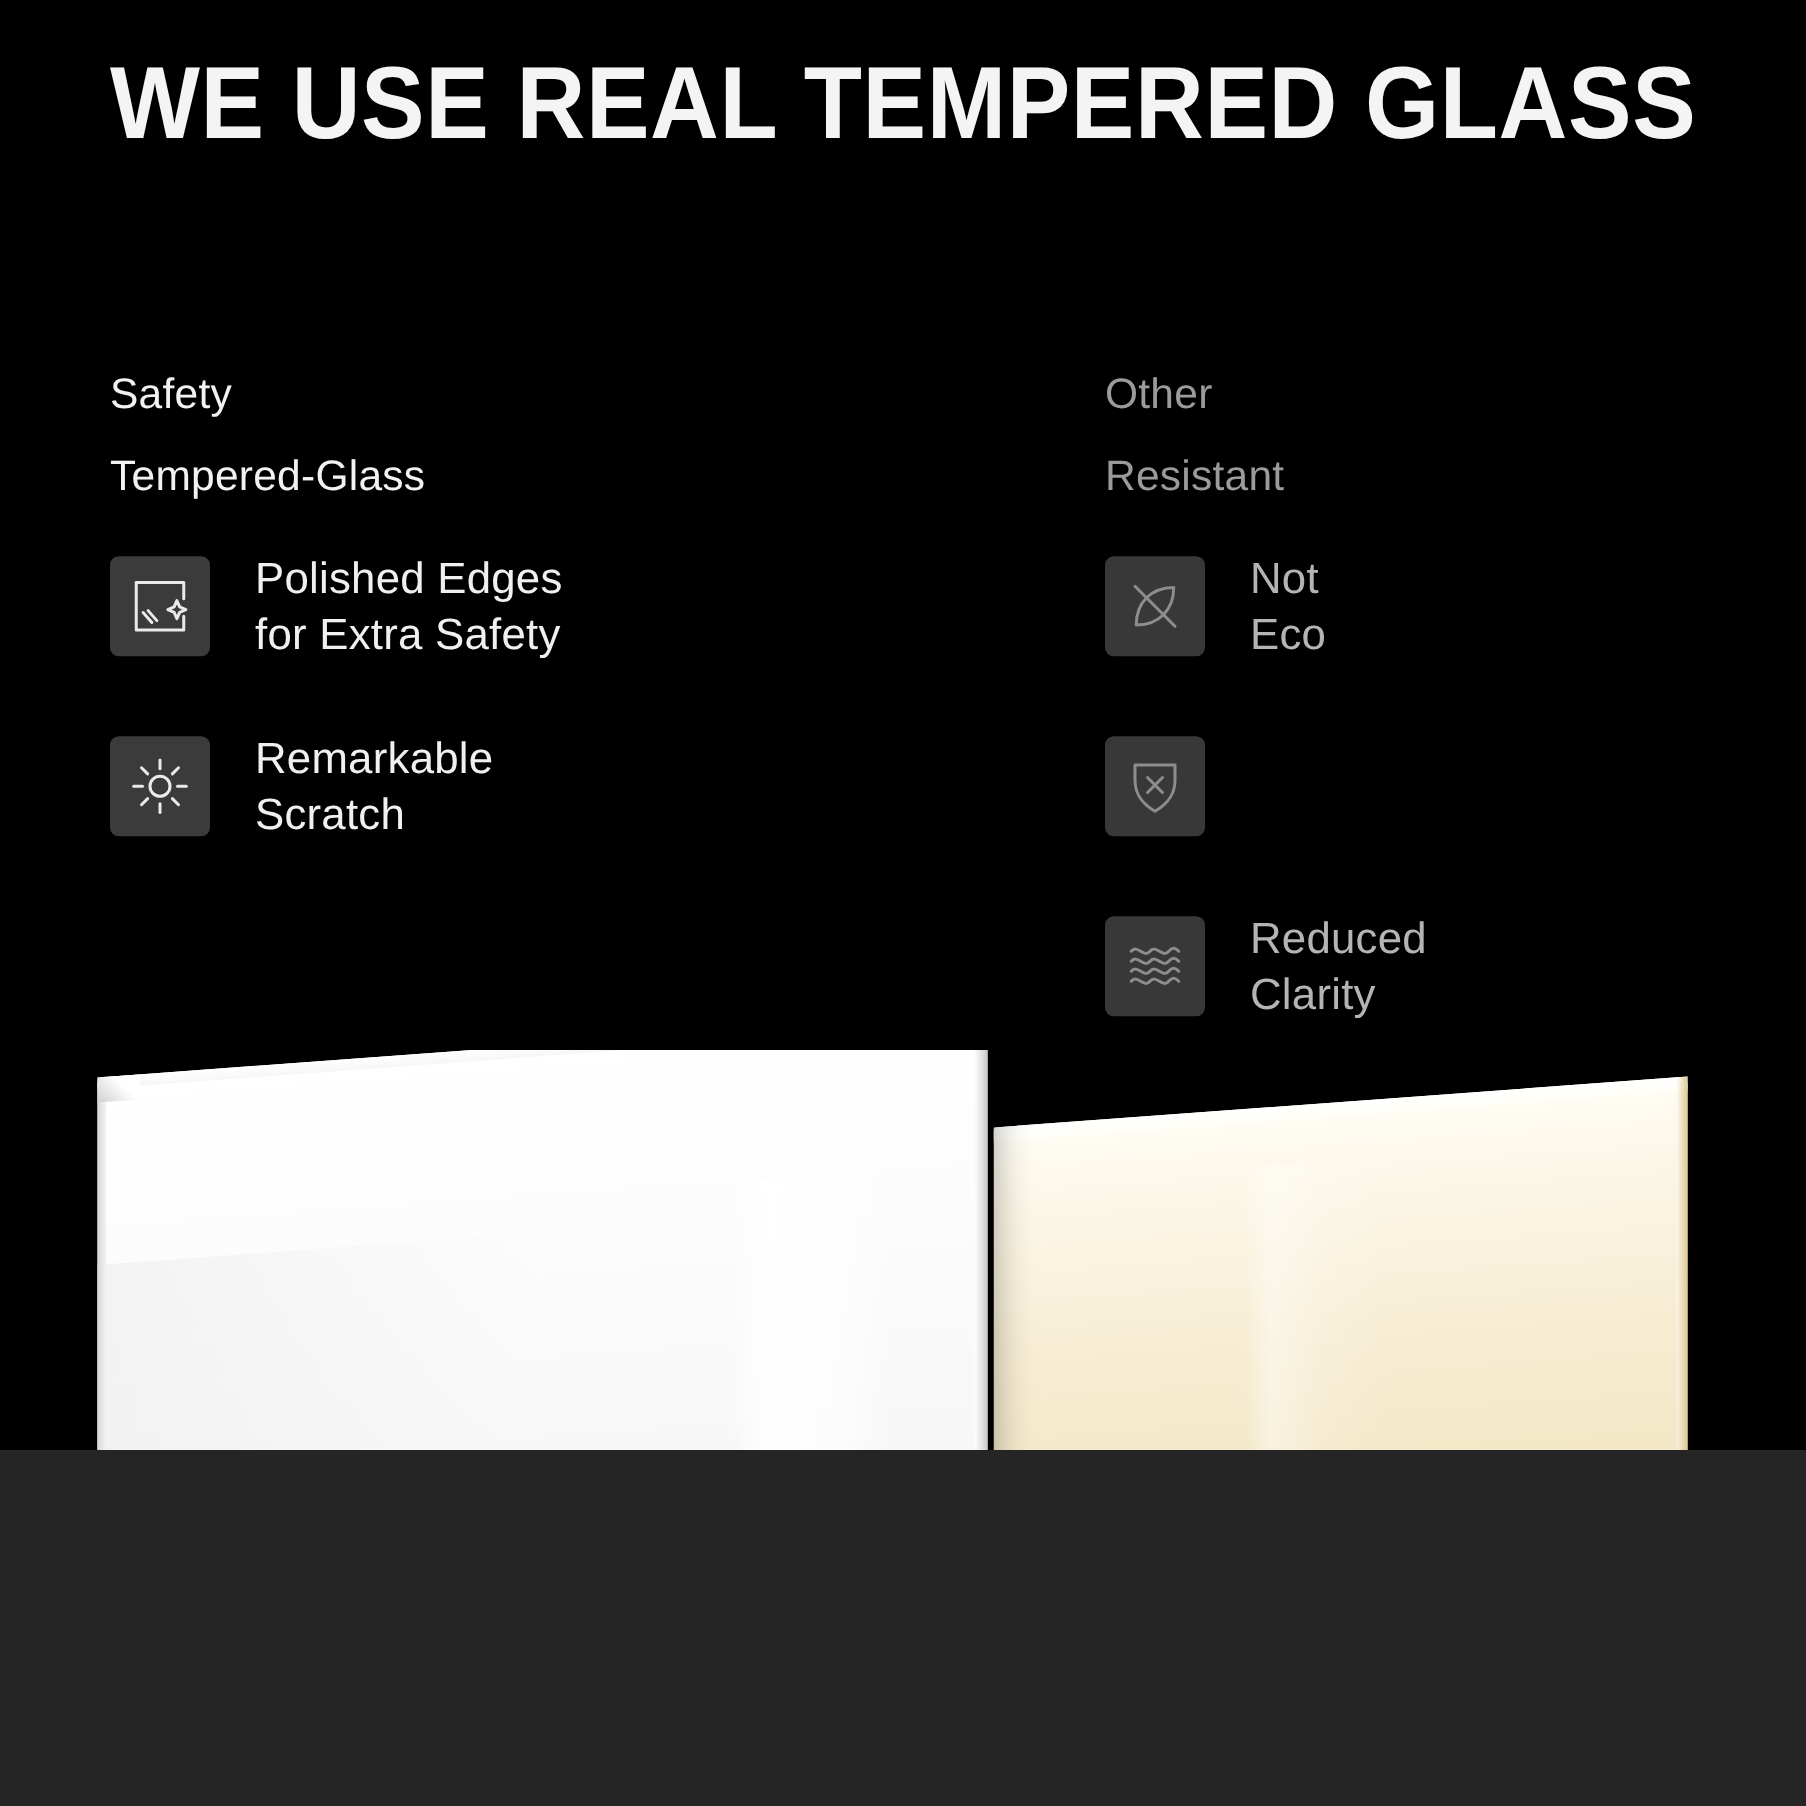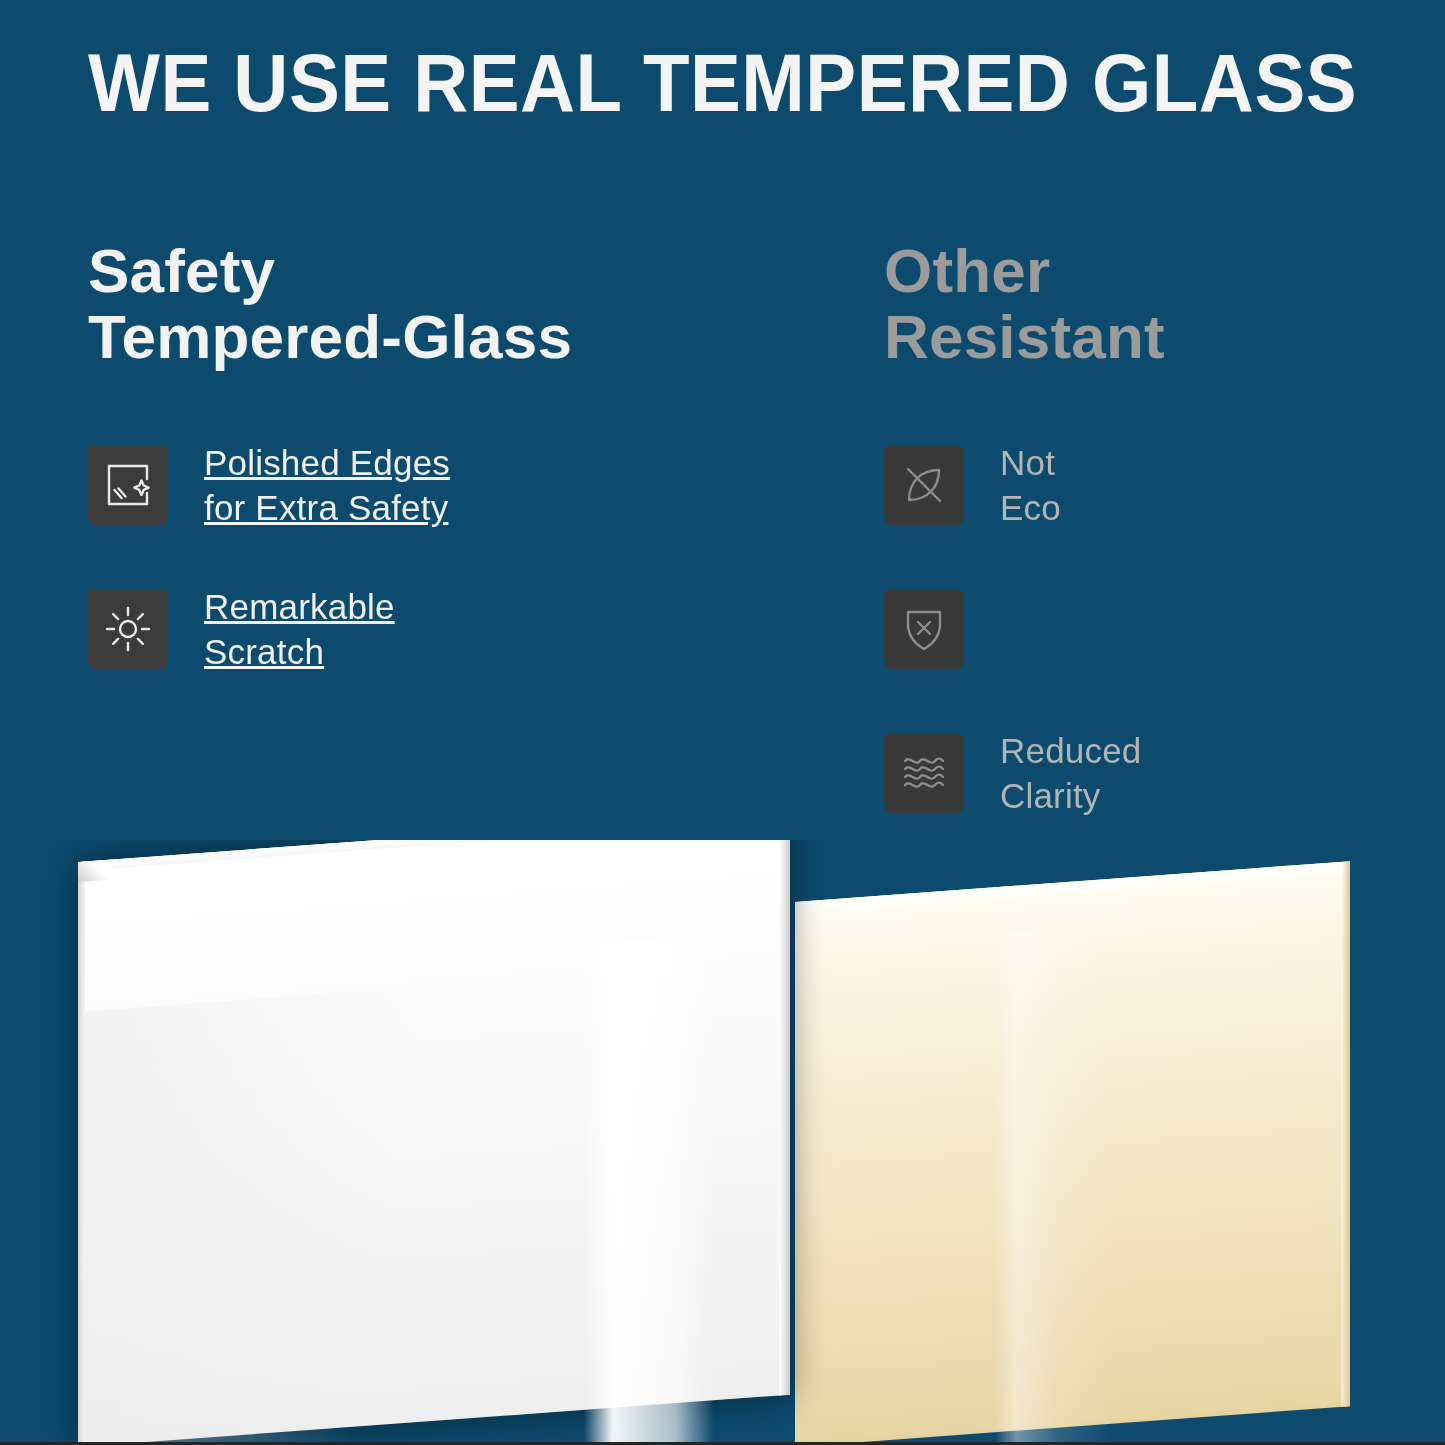--- a/index.html
+++ b/index.html
@@ -6,22 +6,22 @@
     margin: 0;
     padding: 0;
     background: #252525;
   }
   body {
     font-family: "Liberation Sans", sans-serif;
   }
   #poster {
     position: relative;
     width: 1445px;
-    height: 1442px;
-    background: #0c4a6e;
+    height: 1160px;
+    background: #000000;
     overflow: hidden;
   }
 
   
   .title {
     position: absolute;
     left: 0;
     top: 36px;
     width: 1445px;
     text-align: center;
@@ -37,25 +37,26 @@
 
   
   .col {
     position: absolute;
     top: 238px;
   }
   .col-left  { left: 88px;  width: 700px; }
   .col-right { left: 884px; width: 520px; }
 
   .col-head {
-    font-size: 62px;
-    font-weight: 700;
+    font-size: 34px;
+    font-weight: 400;
     line-height: 66px;
     letter-spacing: 0.2px;
     white-space: pre-line;
+    margin-top: 44px;
   }
   .col-left .col-head  { color: #f2f2f2; }
   .col-right .col-head { color: #9b9b9b; }
 
   
   .features {
     position: absolute;
     top: 206px;
     left: 0;
     width: 100%;
@@ -84,21 +85,21 @@
   .col-right .tile svg { stroke: #8d8d8d; }
 
   .flabel {
     margin-left: 36px;
     font-size: 35px;
     font-weight: 400;
     line-height: 45px;
     letter-spacing: 0.2px;
     white-space: pre-line;
   }
-  .col-left  .flabel { color: #f0f0f0; text-decoration: underline; }
+  .col-left  .flabel { color: #f0f0f0; }
   .col-right .flabel { color: #b4b4b4; }
 
   
   .photo {
     position: absolute;
     left: 0;
     top: 840px;
     width: 1445px;
     height: 605px;
     overflow: hidden;

